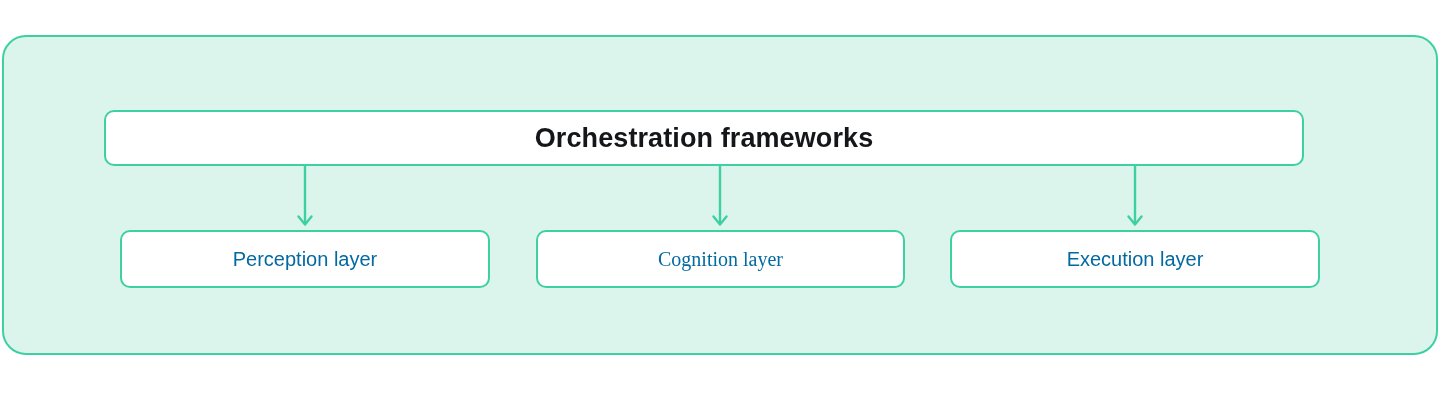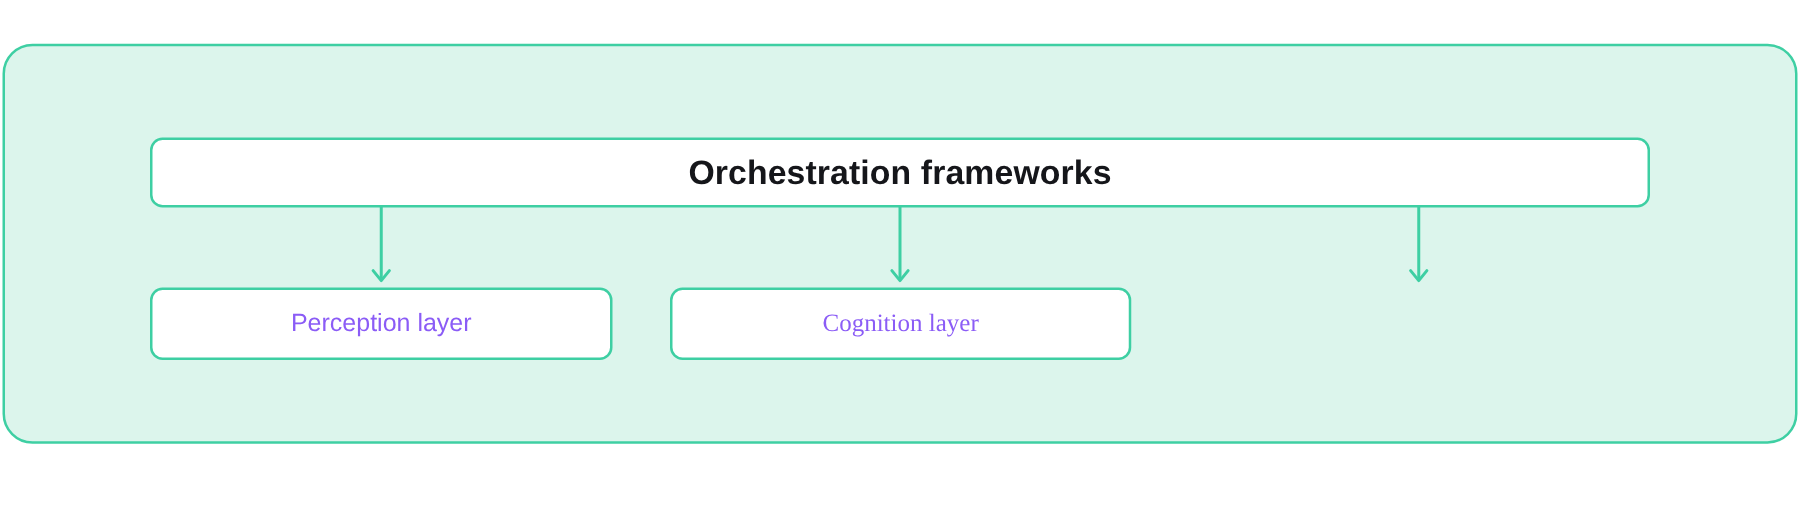--- a/index.html
+++ b/index.html
@@ -30,21 +30,21 @@
     height: 320px;
     box-sizing: border-box;
     background: #dcf5ec;
     border: 2px solid #3ecfa3;
     border-radius: 24px;
   }
 
   
   .node-title {
     position: absolute;
-    left: 120px;
+    left: 104px;
     top: 110px;
     width: 1200px;
     height: 56px;
     box-sizing: border-box;
     background: #ffffff;
     border: 2px solid #3ecfa3;
     border-radius: 10px;
     display: flex;
     align-items: center;
     justify-content: center;
@@ -66,21 +66,21 @@
     background: #ffffff;
     border: 2px solid #3ecfa3;
     border-radius: 10px;
     display: flex;
     align-items: center;
     justify-content: center;
   }
   .node-child-label {
     font-size: 20px;
     font-weight: normal;
-    color: #8b5cf6;
+    color: #0369a1;
     line-height: 1;
   }
   .child-0 { left: 120px;  width: 370px; }
   .child-1 { left: 536px;  width: 369px; font-family: Liberation Serif, serif; }
   .child-2 { left: 950px;  width: 370px; }
 
   
   .connector {
     position: absolute;
     top: 165px;
@@ -127,14 +127,17 @@
   </div>
 
   <div class="node-child child-0">
     <span class="node-child-label">Perception layer</span>
   </div>
 
   <div class="node-child child-1">
     <span class="node-child-label">Cognition layer</span>
   </div>
 
+  <div class="node-child child-2">
+    <span class="node-child-label">Execution layer</span>
+  </div>
 
 </div>
 
 </body></html>

